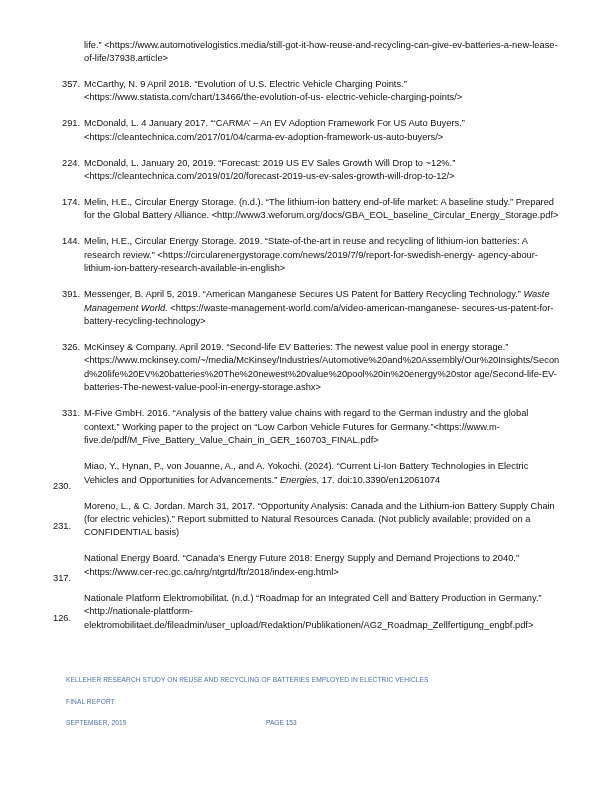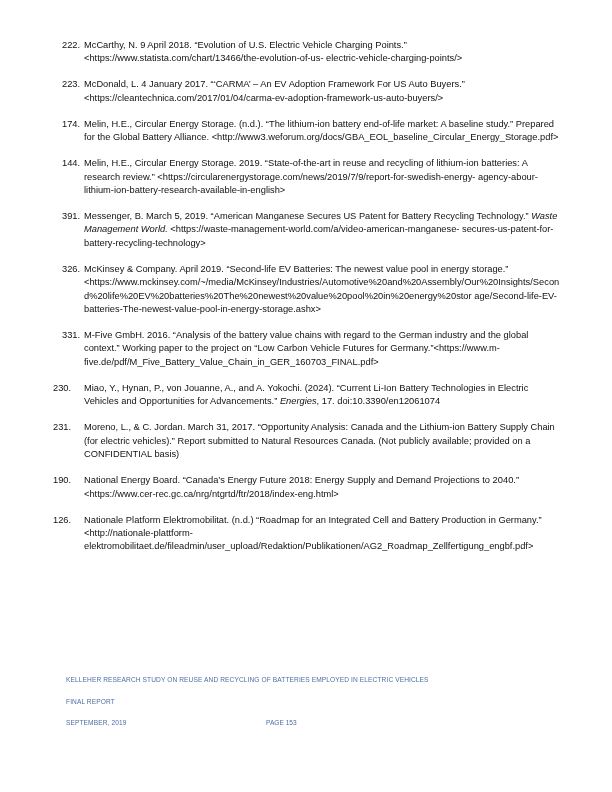--- a/index.html
+++ b/index.html
@@ -4,59 +4,66 @@
 <style>
   html, body { margin: 0; padding: 0; background: #ffffff; }
   body { width: 612px; height: 792px; position: relative; overflow: hidden;
          font-family: "Liberation Sans", sans-serif; color: #111111; }
   .page { position: absolute; left: 0; top: 0; width: 612px; height: 792px; background: #fff; }
   .refs { position: absolute; left: 62px; top: 39px; width: 500px; }
   .cont { padding-left: 22px; font-size: 9.3px; line-height: 13.4px; margin-bottom: 12px; }
   .ref { position: relative; padding-left: 22px; font-size: 9.3px; line-height: 13.4px; margin-bottom: 12.6px; }
   .ref .num { position: absolute; left: 0; top: 0; }
   .ref.wide { padding-left: 22px; }
-  .ref.wide .num { left: -9px; }
+  .ref.wide .num { left: -9px; margin-top: 20px; }
   .ref .body { display: block; word-wrap: break-word; }
   .ref em { font-style: italic; }
   .footer { position: absolute; left: 66px; font-size: 6.6px; color: #4a6fa5; letter-spacing: 0.1px; }
   .f1 { top: 676px; }
   .f2 { top: 698px; }
   .f3 { top: 719px; }
   .f3b { position: absolute; left: 266px; top: 719px; font-size: 6.6px; color: #4a6fa5; }
 </style>
 </head>
 <body>
 
 <div class="page">
   <div class="refs">
+    <div class="cont">
+      <span>life.” &lt;https://www.automotivelogistics.media/still-got-it-how-reuse-and-recycling-can-give-ev-batteries-a-new-lease-of-life/37938.article&gt;</span>
+    </div>
 
     <div class="ref">
-      <span class="num">222.</span>
+      <span class="num">357.</span>
       <span class="body">McCarthy, N. 9 April 2018. “Evolution of U.S. Electric Vehicle Charging Points.” &lt;https://www.statista.com/chart/13466/the-evolution-of-us- electric-vehicle-charging-points/&gt;</span>
     </div>
 
     <div class="ref">
-      <span class="num">223.</span>
+      <span class="num">291.</span>
       <span class="body">McDonald, L. 4 January 2017. “‘CARMA’ – An EV Adoption Framework For US Auto Buyers.” &lt;https://cleantechnica.com/2017/01/04/carma-ev-adoption-framework-us-auto-buyers/&gt;</span>
     </div>
 
+    <div class="ref">
+      <span class="num">224.</span>
+      <span class="body">McDonald, L. January 20, 2019. “Forecast: 2019 US EV Sales Growth Will Drop to ~12%.” &lt;https://cleantechnica.com/2019/01/20/forecast-2019-us-ev-sales-growth-will-drop-to-12/&gt;</span>
+    </div>
 
     <div class="ref">
       <span class="num">174.</span>
       <span class="body">Melin, H.E., Circular Energy Storage. (n.d.). “The lithium-ion battery end-of-life market: A baseline study.” Prepared for the Global Battery Alliance. &lt;http://www3.weforum.org/docs/GBA_EOL_baseline_Circular_Energy_Storage.pdf&gt;</span>
     </div>
 
     <div class="ref">
       <span class="num">144.</span>
       <span class="body">Melin, H.E., Circular Energy Storage. 2019. “State-of-the-art in reuse and recycling of lithium-ion batteries: A research review.”  &lt;https://circularenergystorage.com/news/2019/7/9/report-for-swedish-energy- agency-abour-lithium-ion-battery-research-available-in-english&gt;</span>
     </div>
 
     <div class="ref">
       <span class="num">391.</span>
-      <span class="body"><span>Messenger, B. March 5, 2019. “American Manganese Secures US Patent for Battery Recycling Technology.” </span><em>Waste Management World.</em><span> &lt;https://waste-management-world.com/a/video-american-manganese- secures-us-patent-for-battery-recycling-technology&gt;</span></span>
+      <span class="body"><span>Messenger, B. April 5, 2019. “American Manganese Secures US Patent for Battery Recycling Technology.” </span><em>Waste Management World.</em><span> &lt;https://waste-management-world.com/a/video-american-manganese- secures-us-patent-for-battery-recycling-technology&gt;</span></span>
     </div>
 
     <div class="ref">
       <span class="num">326.</span>
       <span class="body">McKinsey &amp; Company. April 2019. “Second-life EV Batteries: The newest value pool in energy storage.” &lt;https://www.mckinsey.com/~/media/McKinsey/Industries/Automotive%20and%20Assembly/Our%20Insights/Second%20life%20EV%20batteries%20The%20newest%20value%20pool%20in%20energy%20stor age/Second-life-EV-batteries-The-newest-value-pool-in-energy-storage.ashx&gt;</span>
     </div>
 
     <div class="ref">
       <span class="num">331.</span>
       <span class="body">M-Five GmbH. 2016. “Analysis of the battery value chains with regard to the German industry and the global context.”  Working paper to the project on “Low Carbon Vehicle Futures for Germany.”&lt;https://www.m-five.de/pdf/M_Five_Battery_Value_Chain_in_GER_160703_FINAL.pdf&gt;</span>
@@ -66,21 +73,21 @@
       <span class="num">230.</span>
       <span class="body"><span>Miao, Y., Hynan, P., von Jouanne, A., and A. Yokochi. (2024). “Current Li-Ion Battery Technologies in Electric Vehicles and Opportunities for Advancements.” </span><em>Energies</em><span>, 17. doi:10.3390/en12061074</span></span>
     </div>
 
     <div class="ref wide">
       <span class="num">231.</span>
       <span class="body">Moreno, L., &amp; C. Jordan. March 31, 2017. “Opportunity Analysis: Canada and the Lithium-ion Battery Supply Chain  (for electric vehicles).”  Report submitted to Natural Resources Canada. (Not publicly available; provided on a CONFIDENTIAL basis)</span>
     </div>
 
     <div class="ref wide">
-      <span class="num">190.</span>
+      <span class="num">317.</span>
       <span class="body">National Energy Board. “Canada’s Energy Future 2018: Energy Supply and Demand Projections to 2040.” &lt;https://www.cer-rec.gc.ca/nrg/ntgrtd/ftr/2018/index-eng.html&gt;</span>
     </div>
 
     <div class="ref wide">
       <span class="num">126.</span>
       <span class="body">Nationale Platform Elektromobilitat. (n.d.) “Roadmap for an Integrated Cell and Battery Production in Germany.” &lt;http://nationale-plattform-elektromobilitaet.de/fileadmin/user_upload/Redaktion/Publikationen/AG2_Roadmap_Zellfertigung_engbf.pdf&gt;</span>
     </div>
   </div>
 
   <div class="footer f1">KELLEHER RESEARCH STUDY ON REUSE AND RECYCLING OF BATTERIES EMPLOYED IN ELECTRIC VEHICLES</div>

